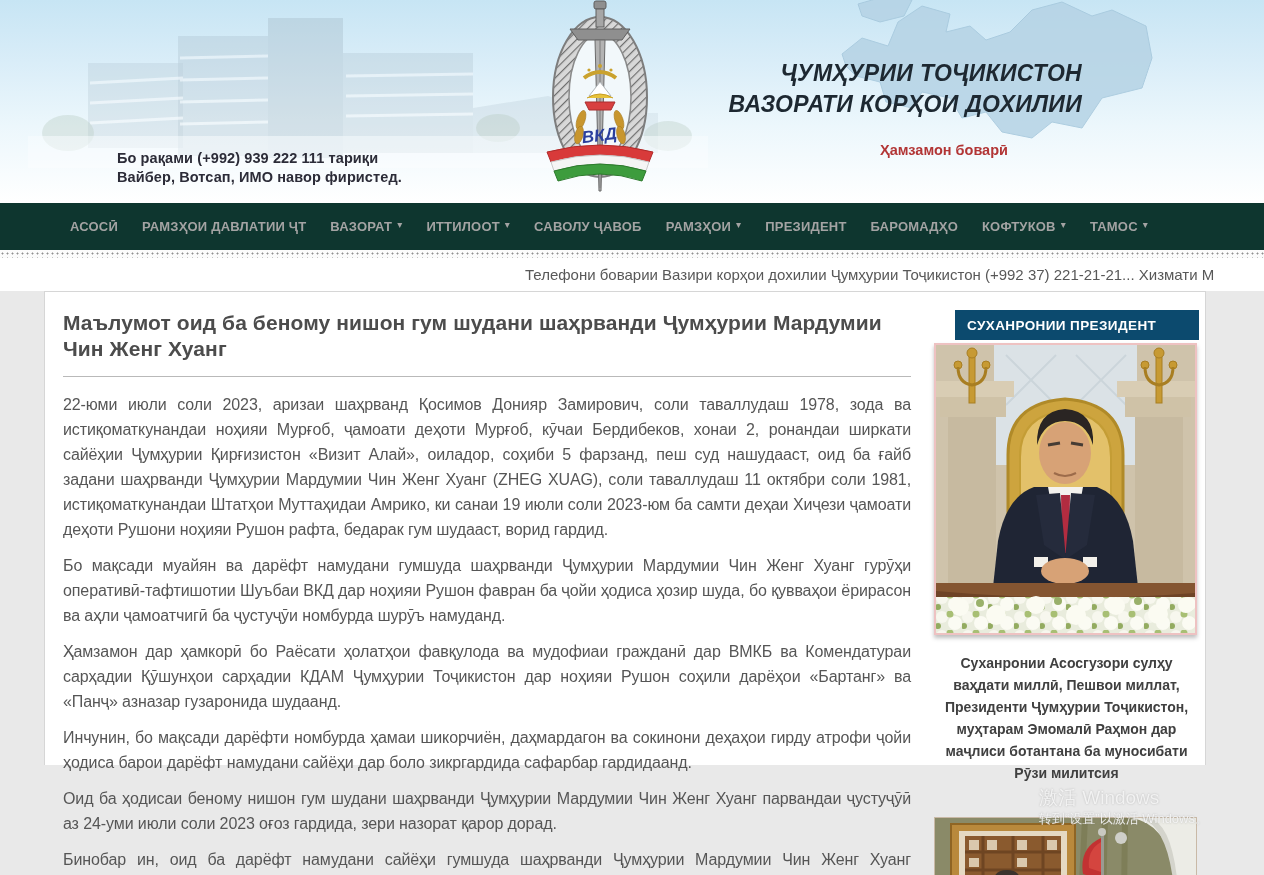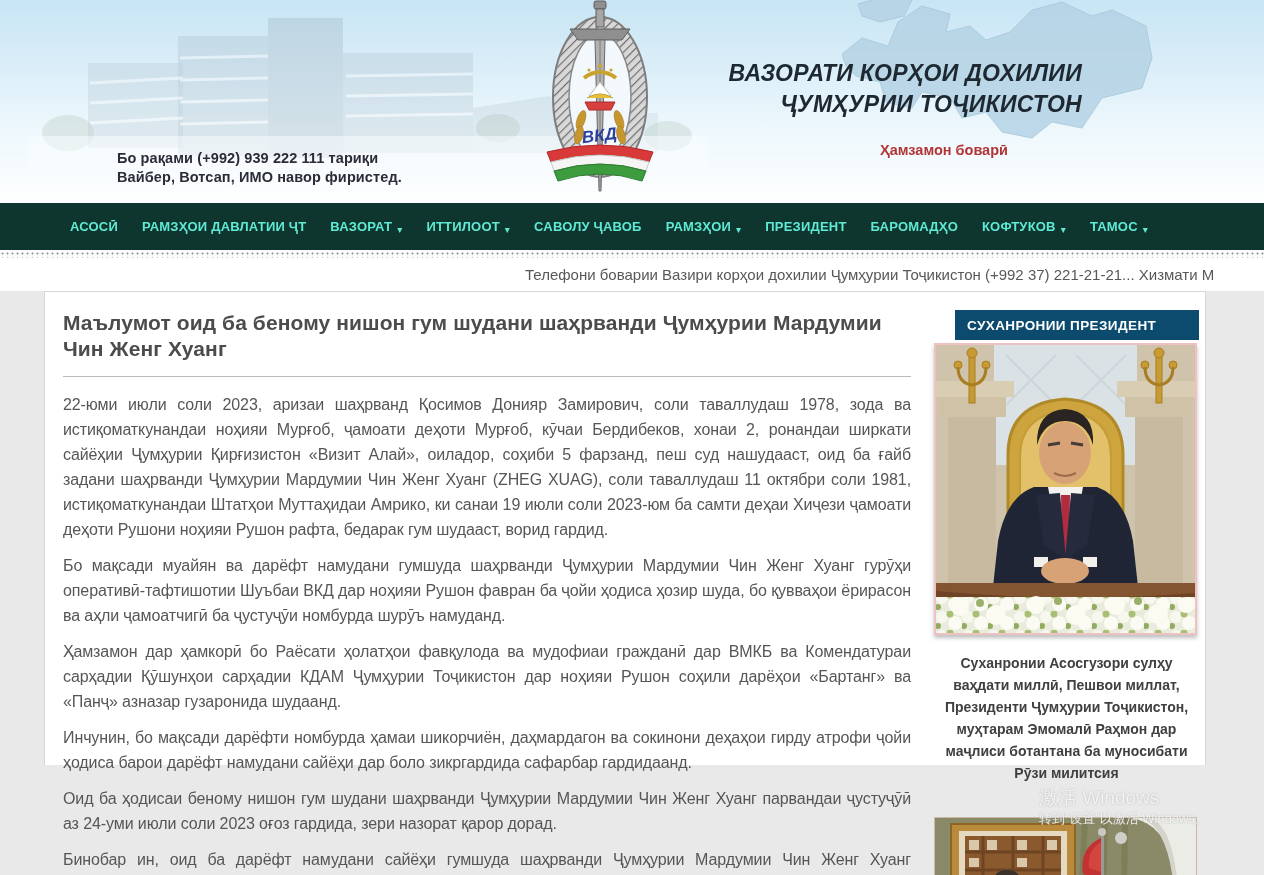--- a/index.html
+++ b/index.html
@@ -30,22 +30,22 @@
     position:absolute; right:200px; top:142px; width:240px; text-align:center;
     font-size:14.5px; font-weight:bold; color:#b23535;
   }
 
   
   .main-nav {
     width:1264px; height:47px; background:#0e362f;
     display:flex; align-items:center; padding-left:58px;
   }
   .nav-item {
-    color:#5eead4; text-decoration:none; font-size:13px; font-weight:bold;
-    letter-spacing:.2px; padding:0 12px; white-space:nowrap; display:flex; align-items:flex-end; gap:5px;
+    color:#a3a3a3; text-decoration:none; font-size:13px; font-weight:bold;
+    letter-spacing:.2px; padding:0 12px; white-space:nowrap; display:flex; align-items:flex-start; gap:5px;
   }
   .nav-item .caret { font-size:10px; line-height:1; position:relative; top:1px; }
 
   
   .dotted-sep {
     width:1264px; height:8px; background-color:#fbfbfb;
     background-image:radial-gradient(circle,#8f8f8f 0.9px,transparent 1.1px);
     background-size:5px 5px; background-position:0 1px;
   }
   .ticker {
@@ -189,22 +189,22 @@
       </g>
     </svg>
   </div>
 
   <div class="phone-info">
     <div>Бо рақами (+992) 939 222 111 тариқи</div>
     <div>Вайбер, Вотсап, ИМО навор фиристед.</div>
   </div>
 
   <div class="ministry-title">
+    <div>ҶУМҲУРИИ ТОҶИКИСТОН</div>
     <div>ВАЗОРАТИ КОРҲОИ ДОХИЛИИ</div>
-    <div>ҶУМҲУРИИ ТОҶИКИСТОН</div>
   </div>
 
   <div class="trust-phone">Ҳамзамон боварӣ</div>
 </header>
 
 <nav class="main-nav">
   <a class="nav-item" href="#">
     <span>АСОСӢ</span>
     </a>
   <a class="nav-item" href="#">

